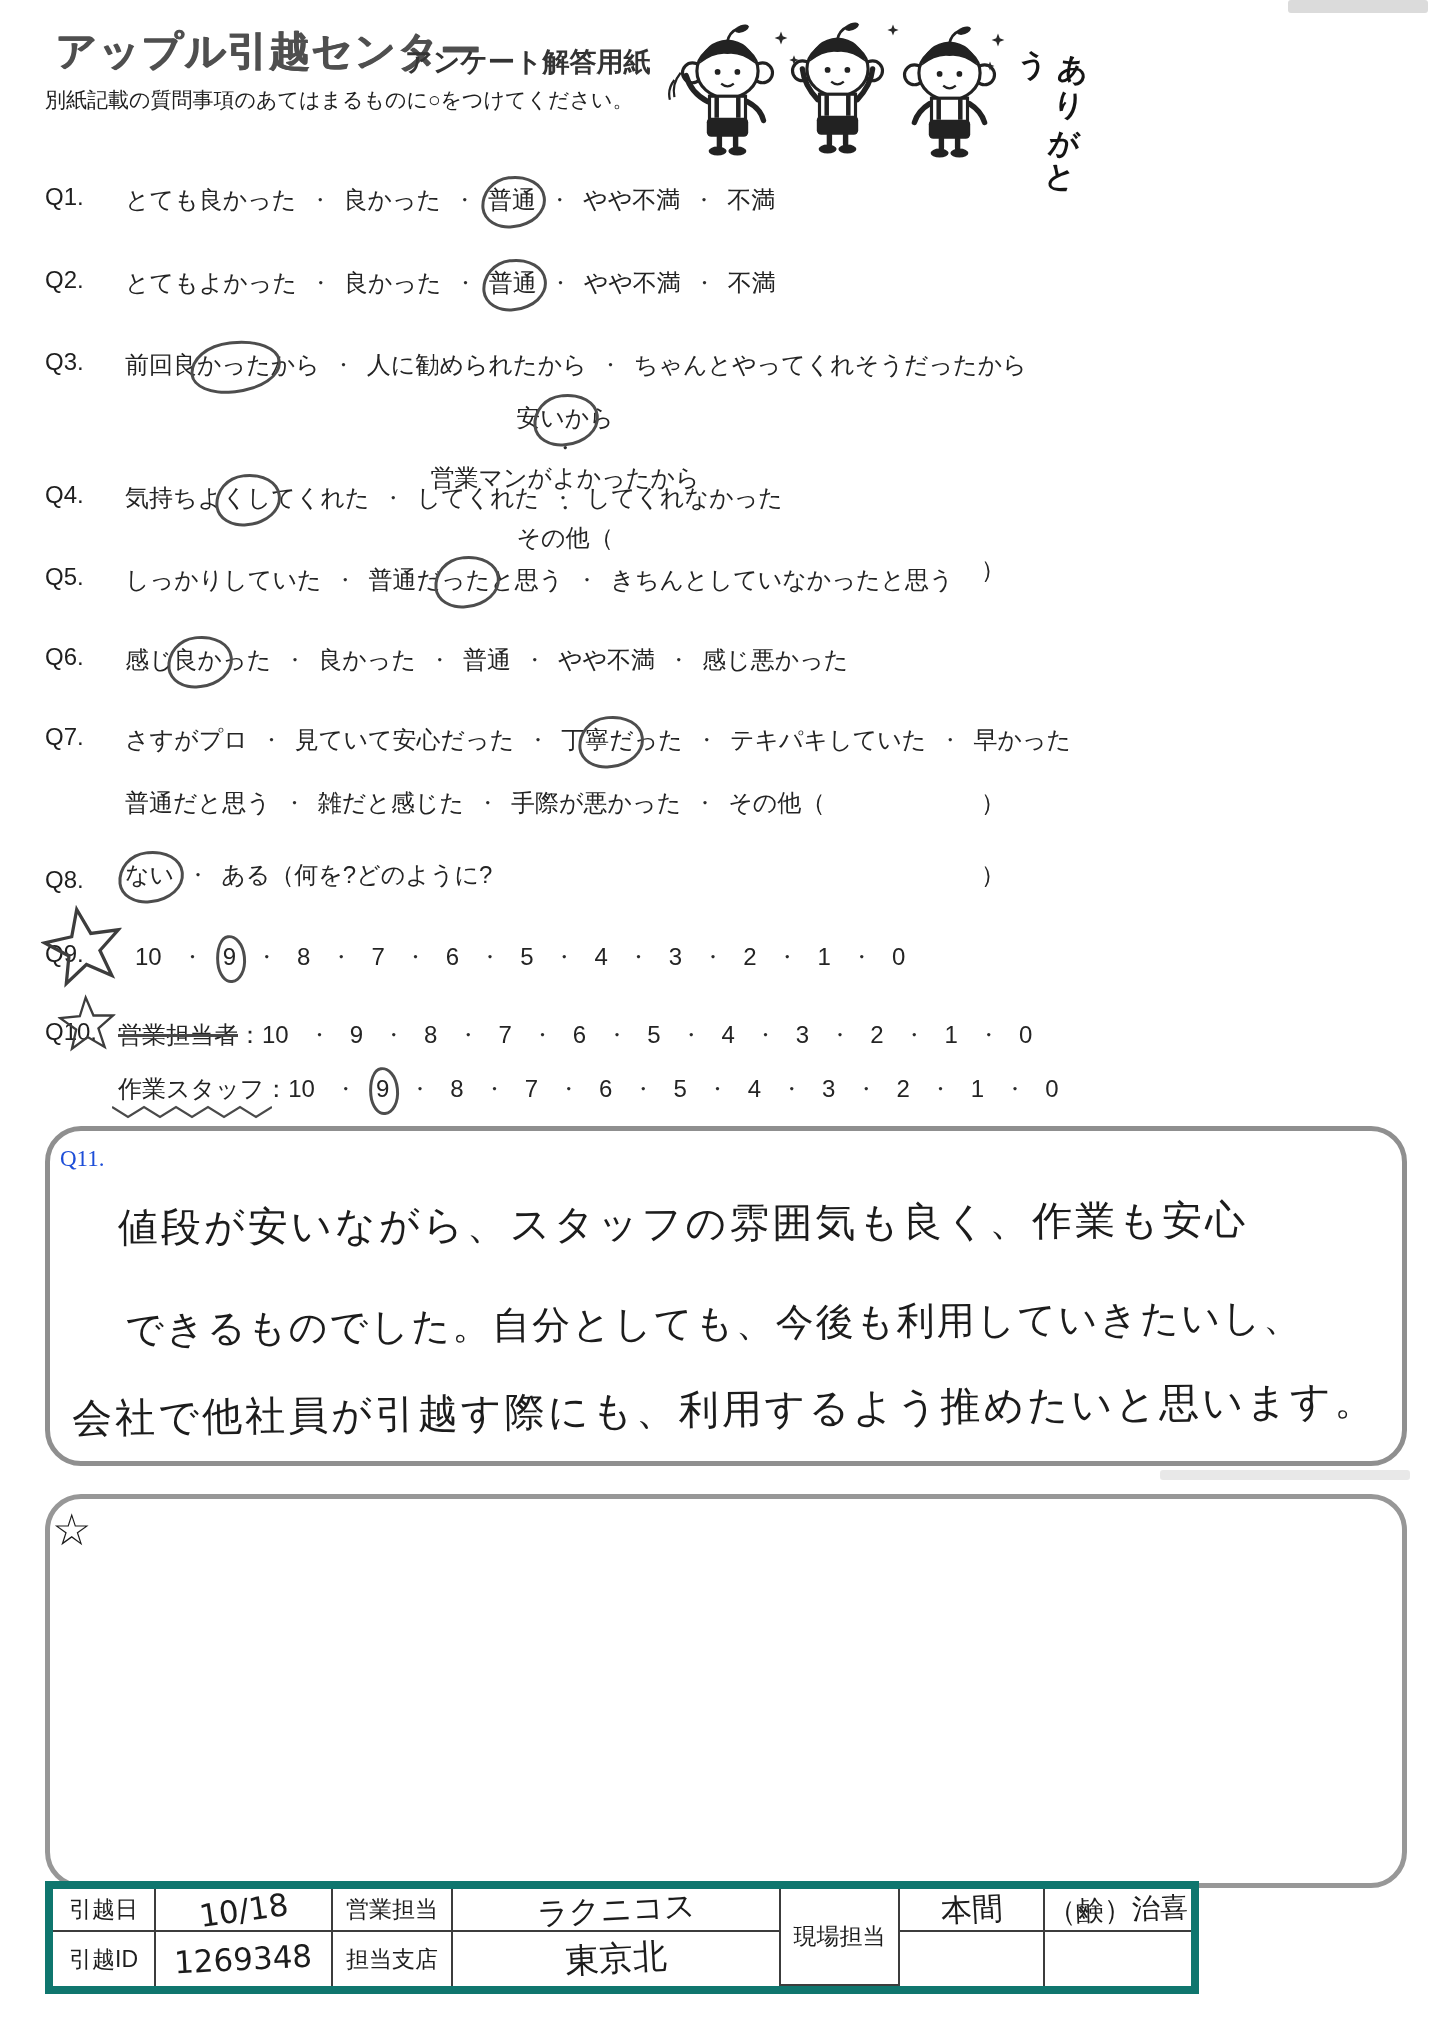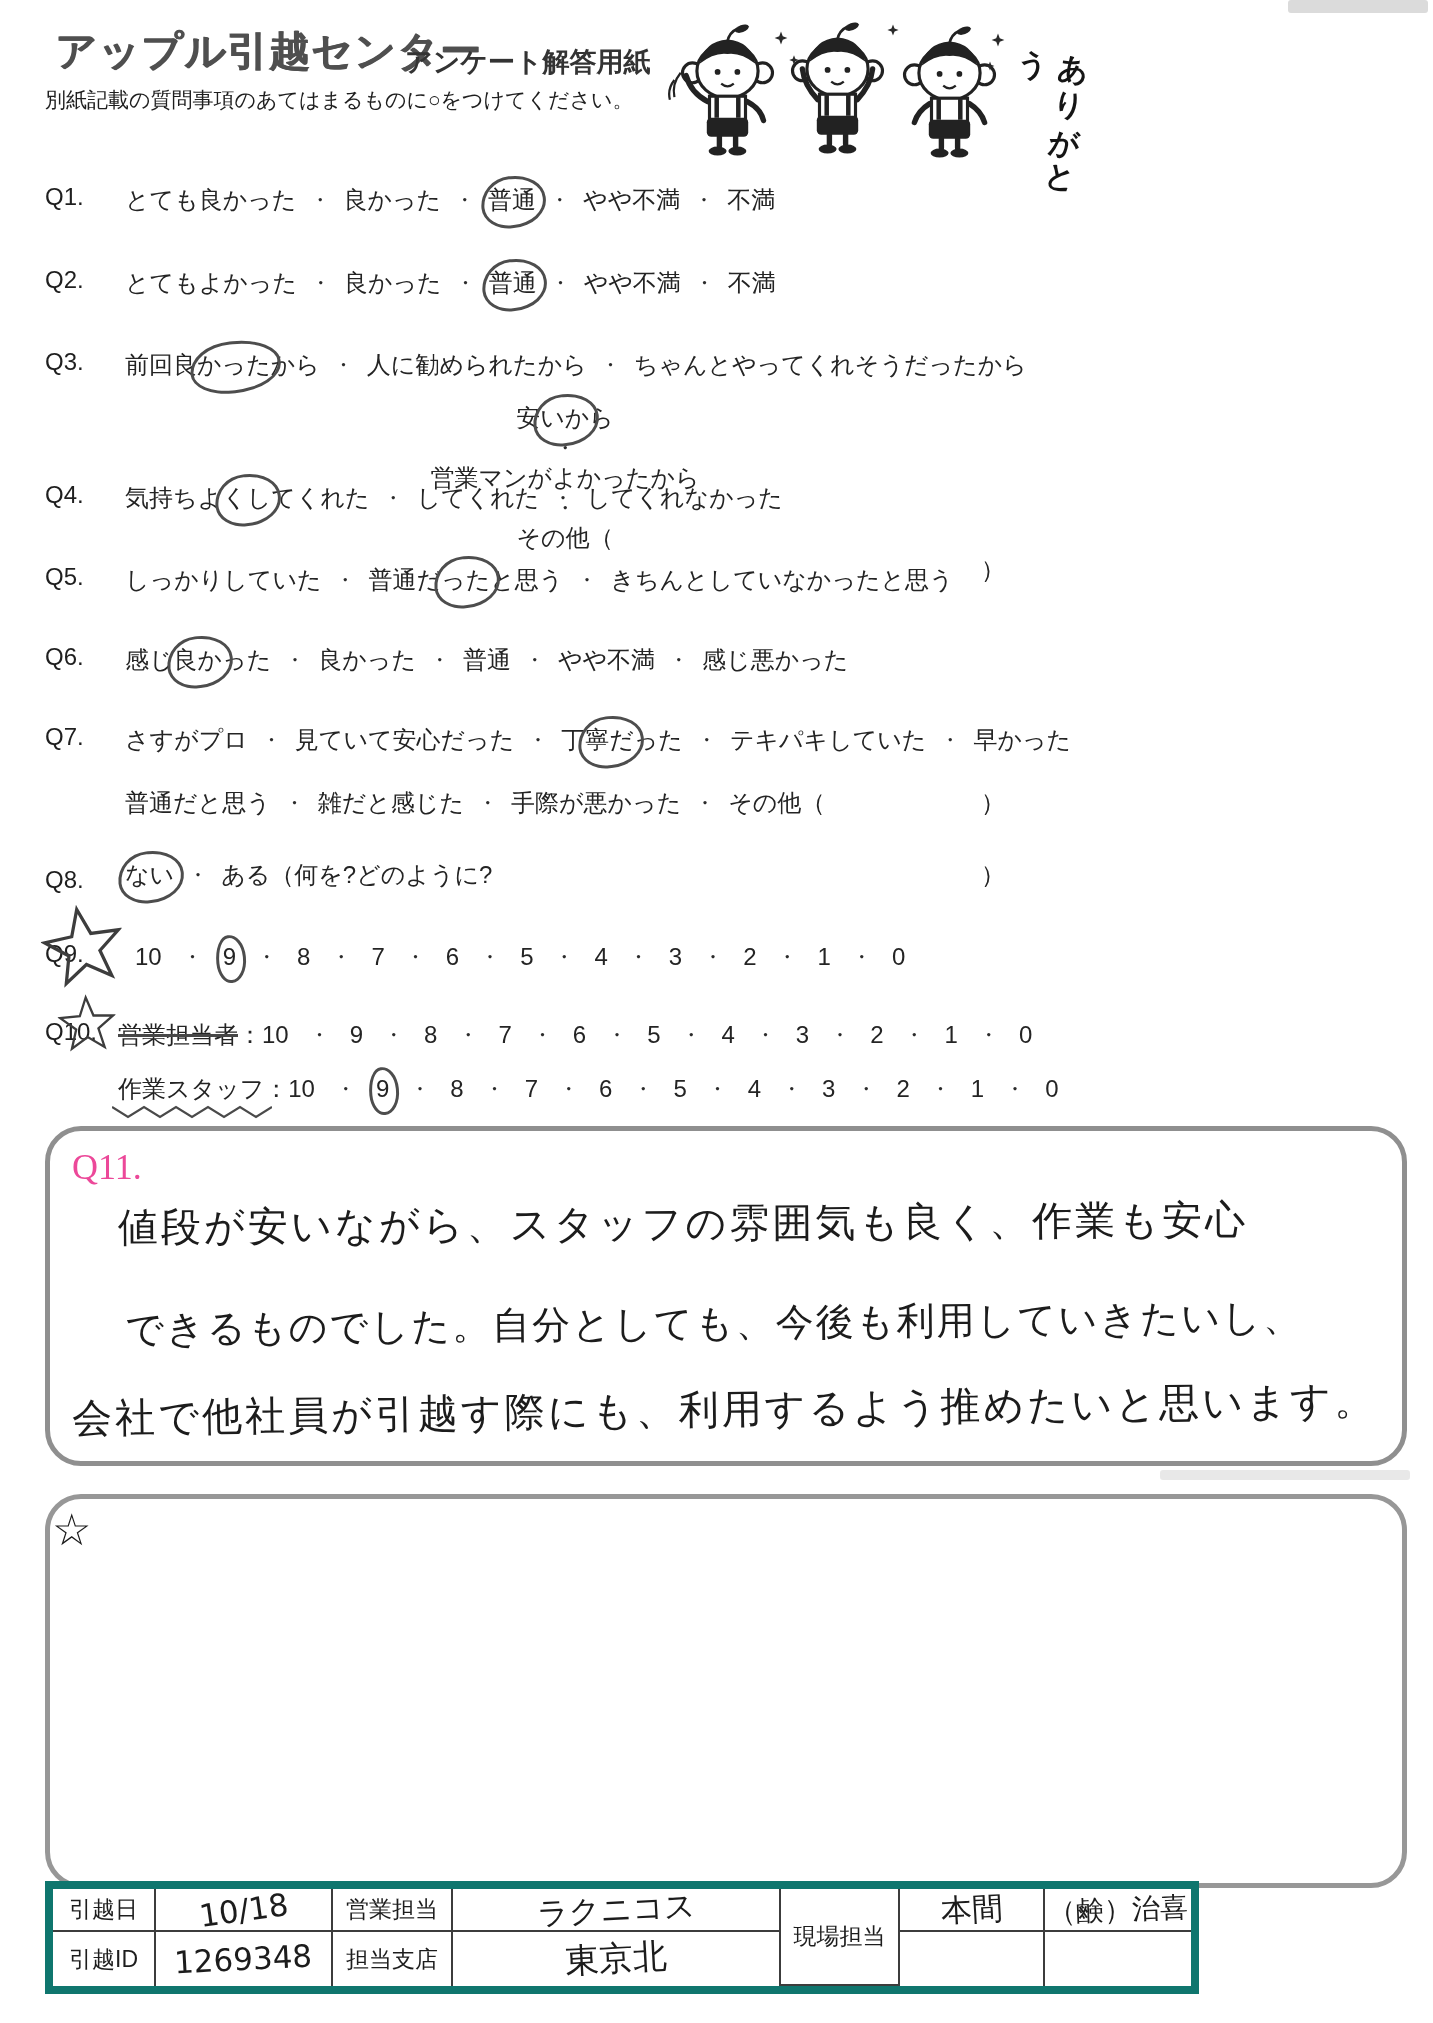--- a/index.html
+++ b/index.html
@@ -41,21 +41,21 @@
     border-radius:48% 52% 55% 45% / 58% 48% 52% 45%;
     transform:rotate(-6deg);
   }
   .strike { text-decoration:line-through; text-decoration-thickness:3px; text-decoration-color:#474747; }
   .zz { position:relative; }
   .zzsvg { position:absolute; left:-6px; bottom:-15px; }
   .star-doodle { position:absolute; pointer-events:none; }
 
   
   .round-box { position:absolute; border:5px solid #8f8f8f; border-radius:36px; background:#fff; }
-  .q11-id { left:60px; top:1146px; font-family:"Liberation Serif", serif; font-size:36px; color:#ec4899;margin-left:12px; }
+  .q11-id { left:60px; top:1146px; font-family:"Liberation Serif", serif; font-size:23px; color:#1d4ed8; }
   .hw { font-family:"DejaVu Sans", sans-serif; color:#1c1c1c; }
   .hw-line { position:absolute; white-space:nowrap; font-weight:400; }
   .hw1 { left:118px; top:1196px; font-size:40px; letter-spacing:3px; transform:rotate(-0.4deg); }
   .hw2 { left:125px; top:1298px; font-size:38px; letter-spacing:2px; transform:rotate(-0.6deg); }
   .hw3 { left:72px;  top:1382px; font-size:40px; letter-spacing:3px; transform:rotate(-0.8deg); }
   .star-glyph { left:52px; top:1504px; font-size:44px; color:#1a1a1a; }
 
   
   .ftable {
     position:absolute; left:45px; top:1881px;

